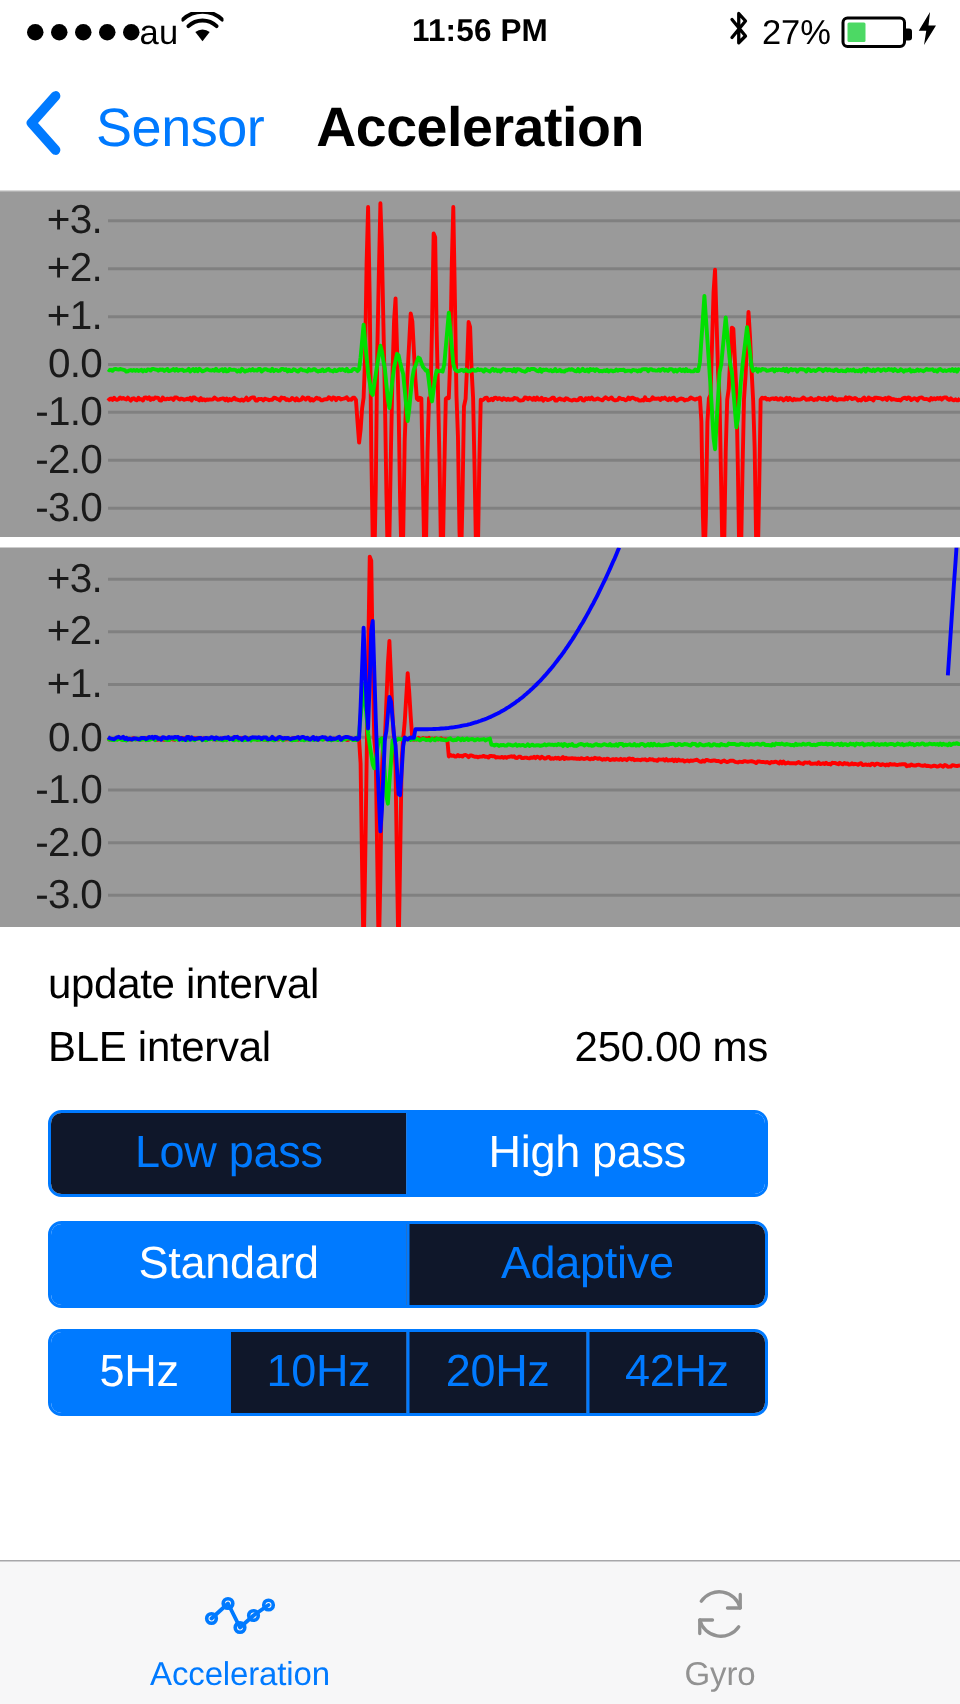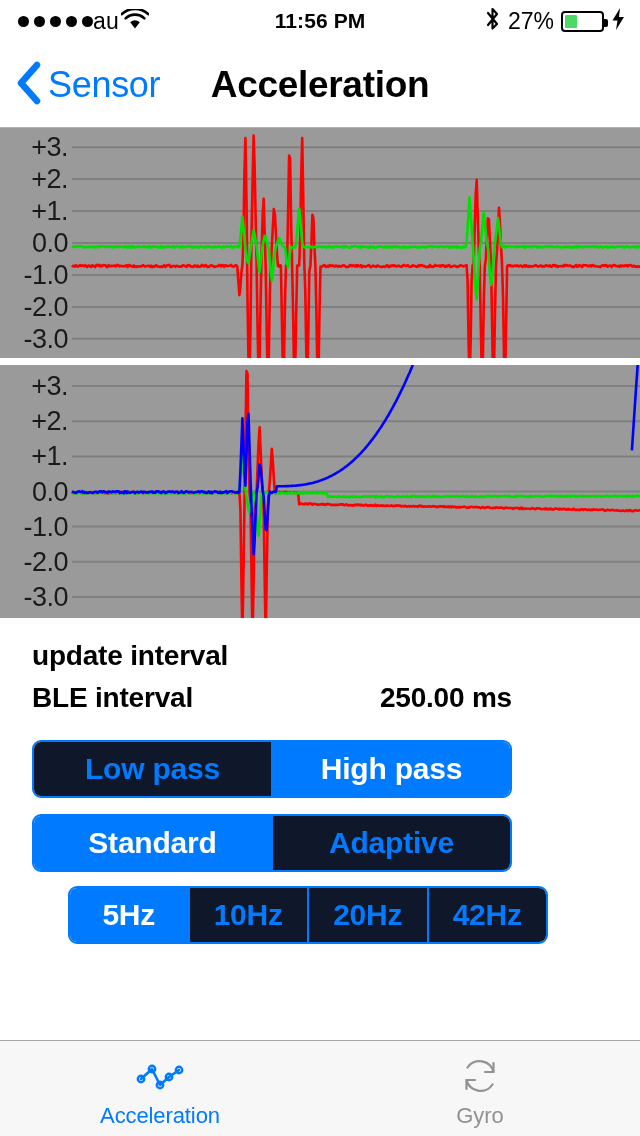--- a/index.html
+++ b/index.html
@@ -45,21 +45,21 @@
   }
   .batt-fill{ height:100%; background:#4CD964; border-radius:1px; }
 
   
   .nav-bar{
     height:86px; width:640px; background:#ffffff;
     display:flex; align-items:center; position:relative;
     border-bottom:1px solid #b2b2b2;
   }
   .nav-back{
-    display:flex; align-items:center; gap:6px;
+    display:flex; align-items:center; gap:22px;
     padding-left:16px; cursor:pointer; z-index:2;
   }
   .chev{ display:block; }
   .nav-back-label{ font-size:36px; color:#007AFF; letter-spacing:-0.3px; }
   .nav-title{
     position:absolute; left:0; right:0; text-align:center;
     font-size:37px; font-weight:bold; color:#000; letter-spacing:-0.3px;
     pointer-events:none;
   }
 
@@ -75,21 +75,21 @@
     position:absolute; left:0; top:0; height:100%; width:72px;
     pointer-events:none;
   }
   .ylabel{
     position:absolute; right:4px; transform:translateY(-50%);
     font-size:27px; color:#1a1a1a; letter-spacing:-0.5px;
     white-space:nowrap; line-height:1;
   }
 
   
-  .settings{ width:544px; padding:22px 32px 0 32px; background:#ffffff;font-weight:bold; }
+  .settings{ width:544px; padding:22px 32px 0 32px; background:#ffffff; }
   .row{
     display:flex; justify-content:space-between; align-items:baseline;
     height:42px;
   }
   .row-label{ font-size:28px; color:#000; letter-spacing:-0.2px; }
   .row-value{ font-size:28px; color:#000; letter-spacing:-0.2px; }
 
   .seg{
     display:flex; width:100%; height:58px; margin-top:16px;
     border:2px solid #007AFF; border-radius:9px; overflow:hidden;
@@ -99,21 +99,21 @@
     font-size:30px; color:#007AFF; background:#0f172a;
     border-left:2px solid #007AFF; cursor:pointer; letter-spacing:-0.2px;
   }
   .seg-item:first-child{ border-left:none; }
   .seg-item.on{ background:#007AFF; color:#ffffff; }
 
   .filter-title{
     text-align:center; font-size:28px; color:#000;
     margin-top:20px; letter-spacing:-0.2px;
   }
-  .seg-freq{ margin-top:14px;margin-left:36px; }
+  .seg-freq{ margin-top:14px; }
   .seg-freq .seg-item{ font-size:30px; }
 
   
   .tab-bar{
     position:absolute; left:0; bottom:0; width:640px; height:96px;
     background:#f7f7f8; border-top:1px solid #a7a7aa;
     display:flex;
   }
   .tab{
     flex:1; display:flex; flex-direction:column;

